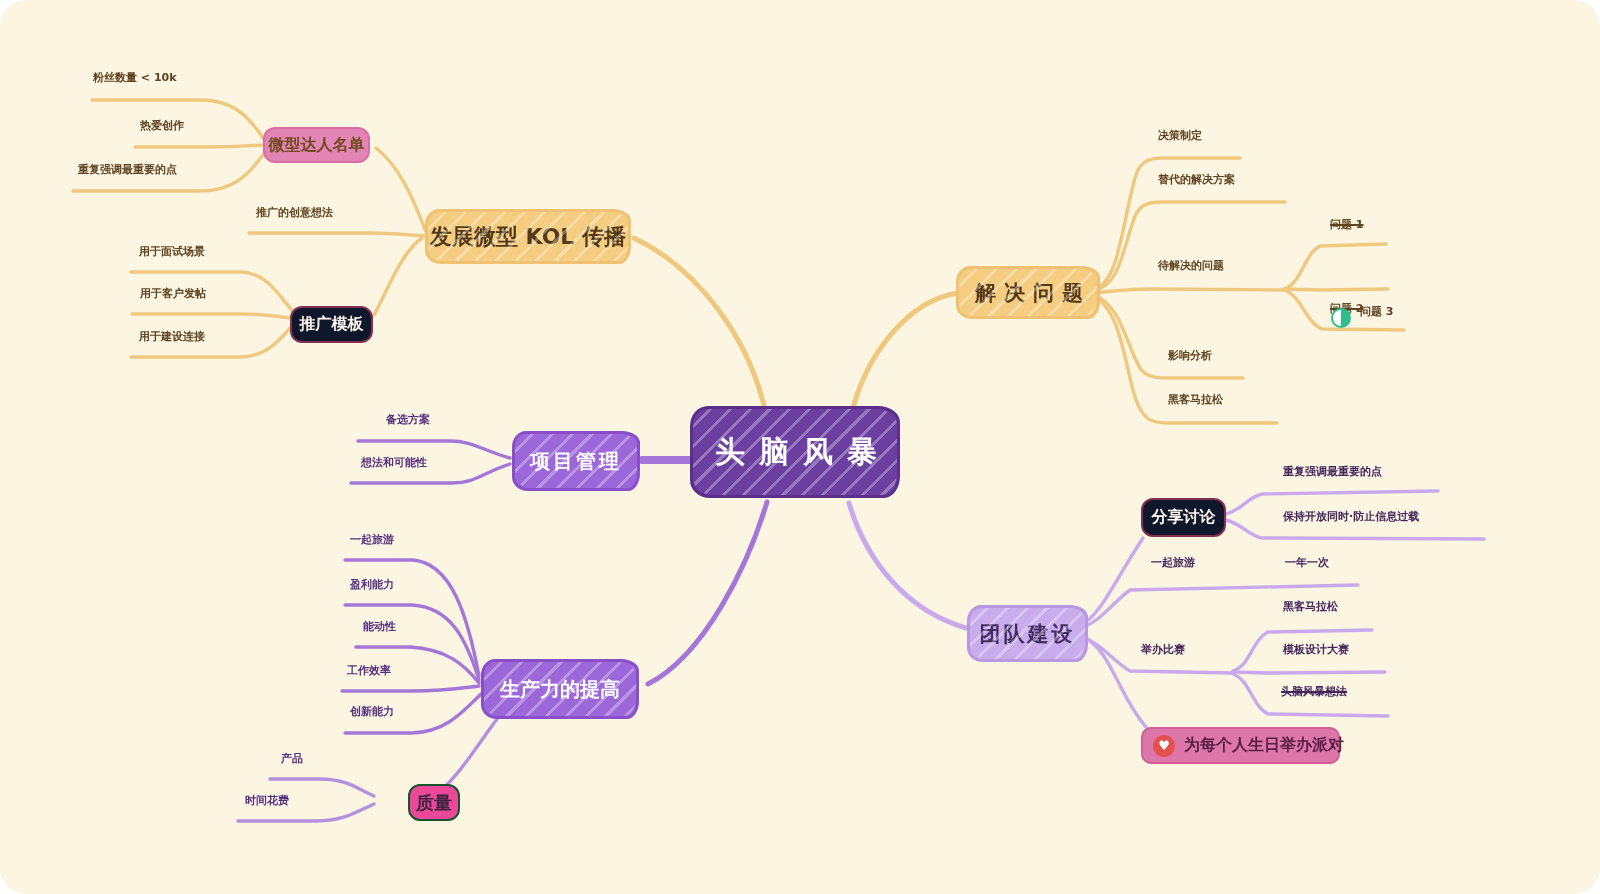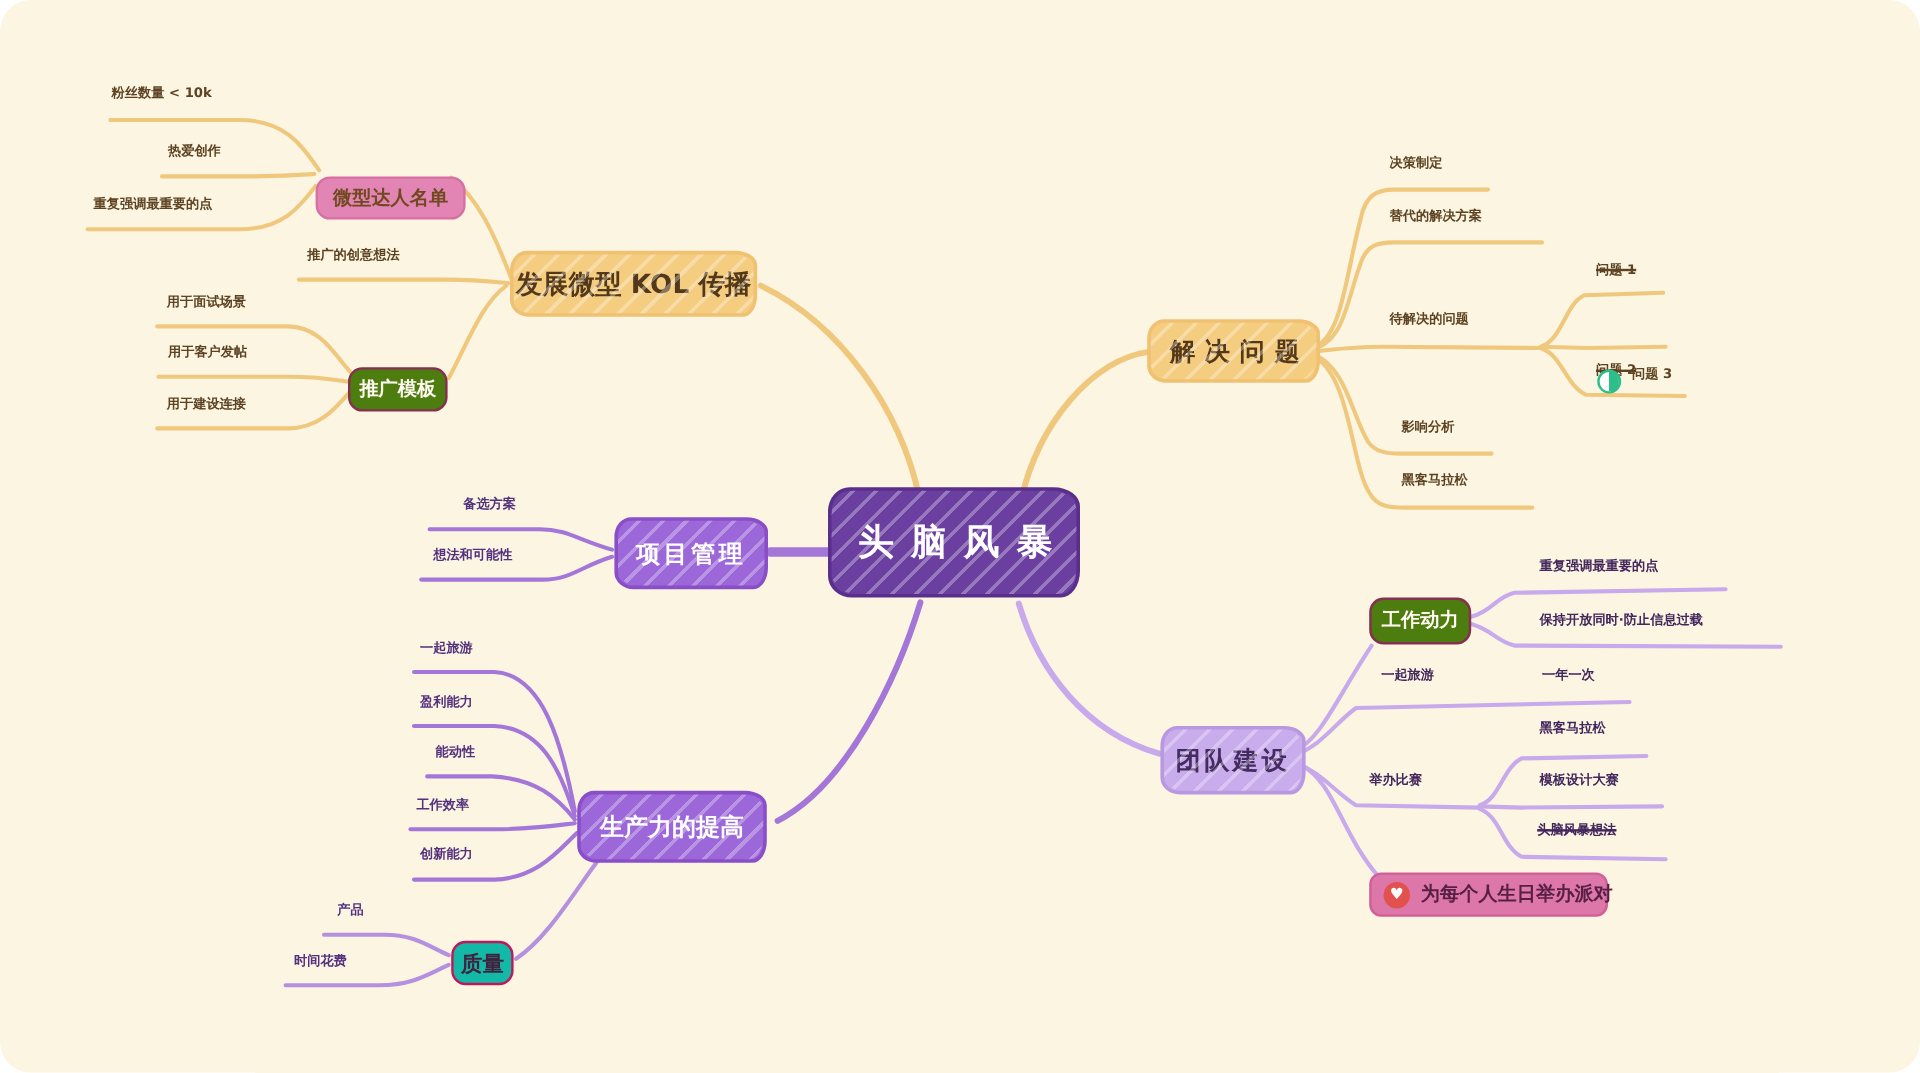--- a/index.html
+++ b/index.html
@@ -28,22 +28,22 @@
     border-radius:14px 18px 12px 16px/16px 12px 18px 14px;}
   .n-problem{background:#F5CD81;border:3px solid #EFC170;color:#53391B;font-size:21px;letter-spacing:8px;padding-left:10px;
     border-radius:14px 18px 12px 16px/16px 12px 18px 14px;}
   .n-project{background:#9C67D8;border:3px solid #8A4FC8;color:#FFFFFF;font-size:20px;letter-spacing:3px;
     border-radius:14px 18px 12px 16px/16px 12px 18px 14px;}
   .n-prod{background:#9C67D8;border:3px solid #8A4FC8;color:#FFFFFF;font-size:20px;
     border-radius:14px 18px 12px 16px/16px 12px 18px 14px;}
   .n-team{background:#C9ACEC;border:3px solid #B898E0;color:#432C5E;font-size:21px;letter-spacing:3px;
     border-radius:14px 18px 12px 16px/16px 12px 18px 14px;}
   .n-pink{background:#E285B5;border:2px solid #D670A4;color:#70491F;font-size:16px;border-radius:12px;}
-  .n-magenta{background:#4d7c0f;border:2px solid #852F52;color:#FFF8F0;font-size:16px;border-radius:12px;}
-  .n-quality{background:#14b8a6;border:2px solid #be185d;color:#40233F;font-size:18px;border-radius:12px;}
+  .n-magenta{background:#0f172a;border:2px solid #852F52;color:#FFF8F0;font-size:16px;border-radius:12px;}
+  .n-quality{background:#ec4899;border:2px solid #14532d;color:#40233F;font-size:18px;border-radius:12px;margin-left:32px;}
   .n-party{background:#DD76A9;border:2px solid #D05F97;color:#571F44;font-size:16px;border-radius:10px;justify-content:flex-start;padding-left:10px;}
   .heart{display:inline-flex;align-items:center;justify-content:center;width:22px;height:22px;border-radius:50%;
     background:#E2514E;color:#FFFFFF;font-size:13px;margin-right:9px;flex:0 0 auto;}
   .progress{position:absolute;width:20px;height:20px;border-radius:50%;box-sizing:border-box;
     border:2.5px solid #2EBE8C;background:linear-gradient(90deg,#FFFFFF 0 50%,#2EBE8C 50% 100%);}
 </style>
 </head>
 <body>
 
 <div class="stage">
@@ -98,21 +98,21 @@
   </svg>
 
   <div class="node n-root hatch" style="left:690px;top:406px;width:210px;height:92px;">
     <span>头脑风暴</span>
   </div>
 
   <div class="node n-kol hatch" style="left:425px;top:209px;width:206px;height:55px;">
     <span>发展微型 KOL 传播</span>
   </div>
   <span class="lbl tY" style="left:256px;top:207px;">推广的创意想法</span>
-  <div class="node n-pink" style="left:263px;top:127px;width:125px;height:36px;margin-top:20px;">
+  <div class="node n-pink" style="left:263px;top:127px;width:107px;height:36px;">
     <span>微型达人名单</span>
   </div>
   <span class="lbl tY" style="left:93px;top:72px;">粉丝数量 &lt; 10k</span>
   <span class="lbl tY" style="left:140px;top:120px;">热爱创作</span>
   <span class="lbl tY" style="left:78px;top:164px;">重复强调最重要的点</span>
   <div class="node n-magenta" style="left:290px;top:306px;width:83px;height:37px;">
     <span>推广模板</span>
   </div>
   <span class="lbl tY" style="left:139px;top:246px;">用于面试场景</span>
   <span class="lbl tY" style="left:140px;top:288px;">用于客户发帖</span>
@@ -148,21 +148,21 @@
   <div class="node n-quality" style="left:376px;top:784px;width:52px;height:37px;">
     <span>质量</span>
   </div>
   <span class="lbl tP" style="left:281px;top:753px;">产品</span>
   <span class="lbl tP" style="left:245px;top:795px;">时间花费</span>
 
   <div class="node n-team hatch" style="left:967px;top:605px;width:121px;height:57px;">
     <span>团队建设</span>
   </div>
   <div class="node n-magenta" style="left:1141px;top:498px;width:85px;height:39px;">
-    <span>工作动力</span>
+    <span>分享讨论</span>
   </div>
   <span class="lbl tL" style="left:1283px;top:466px;">重复强调最重要的点</span>
   <span class="lbl tL" style="left:1283px;top:511px;">保持开放同时·防止信息过载</span>
   <span class="lbl tL" style="left:1151px;top:557px;">一起旅游</span>
   <span class="lbl tL" style="left:1285px;top:557px;">一年一次</span>
   <span class="lbl tL" style="left:1141px;top:644px;">举办比赛</span>
   <span class="lbl tL" style="left:1283px;top:601px;">黑客马拉松</span>
   <span class="lbl tL" style="left:1283px;top:644px;">模板设计大赛</span>
   <span class="lbl tL strike" style="left:1281px;top:686px;">头脑风暴想法</span>
   <div class="node n-party" style="left:1141px;top:727px;width:199px;height:37px;">

